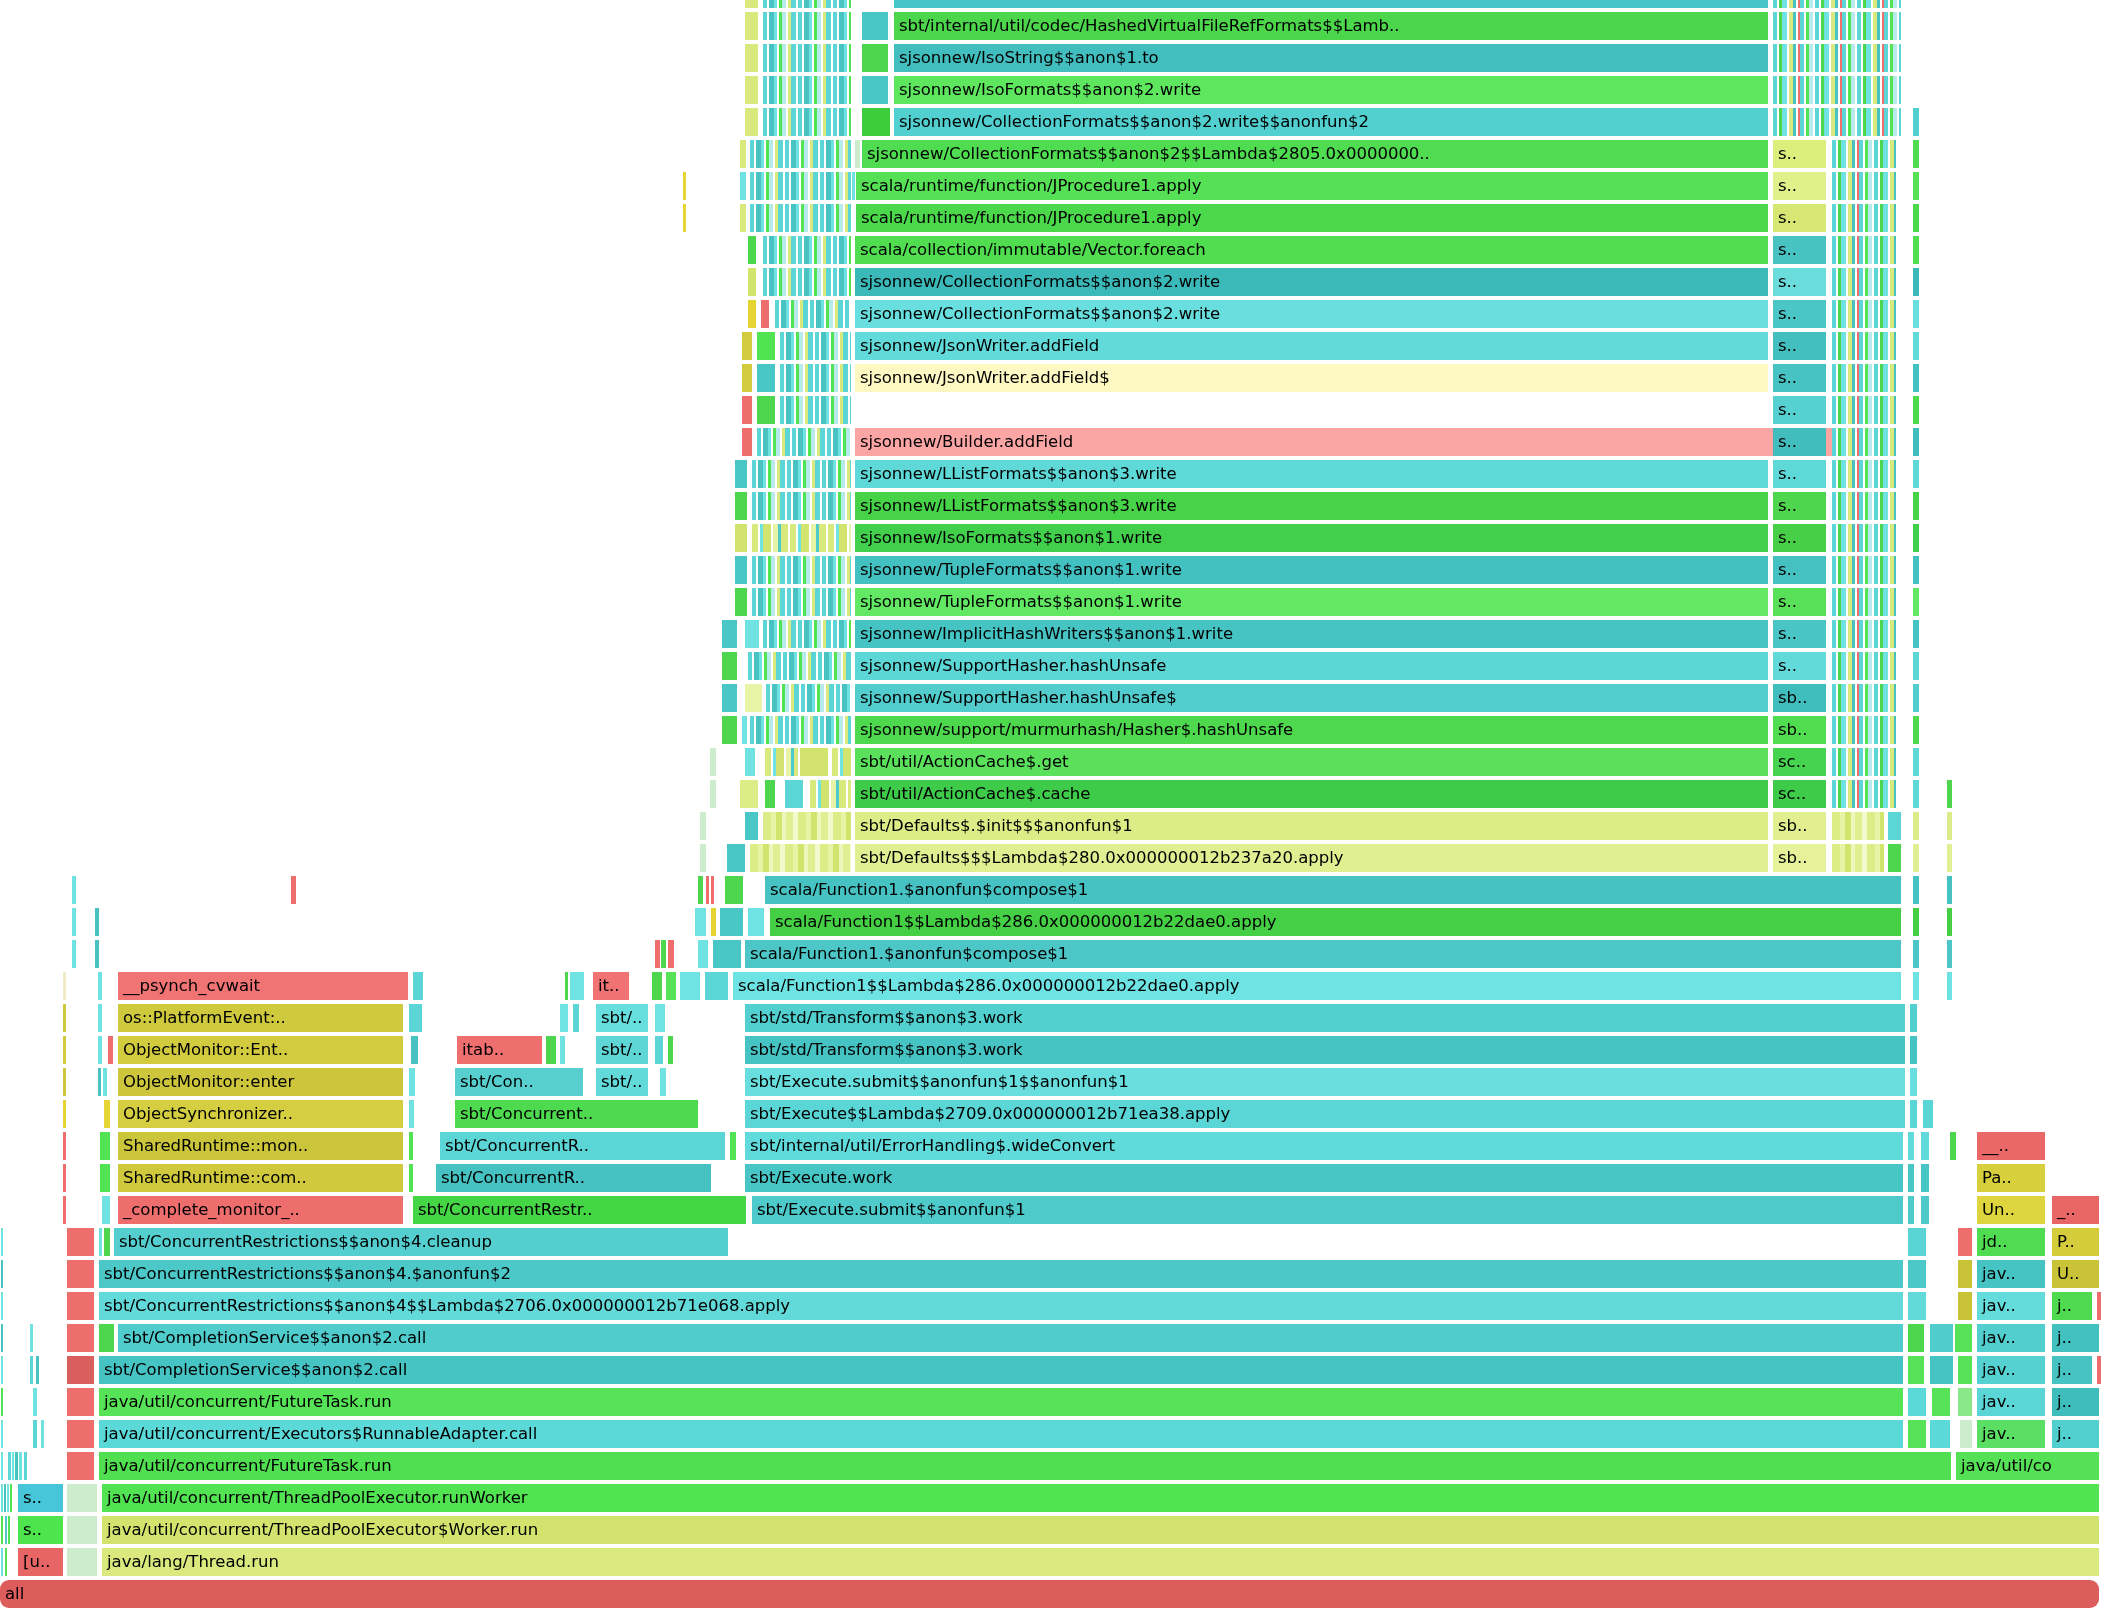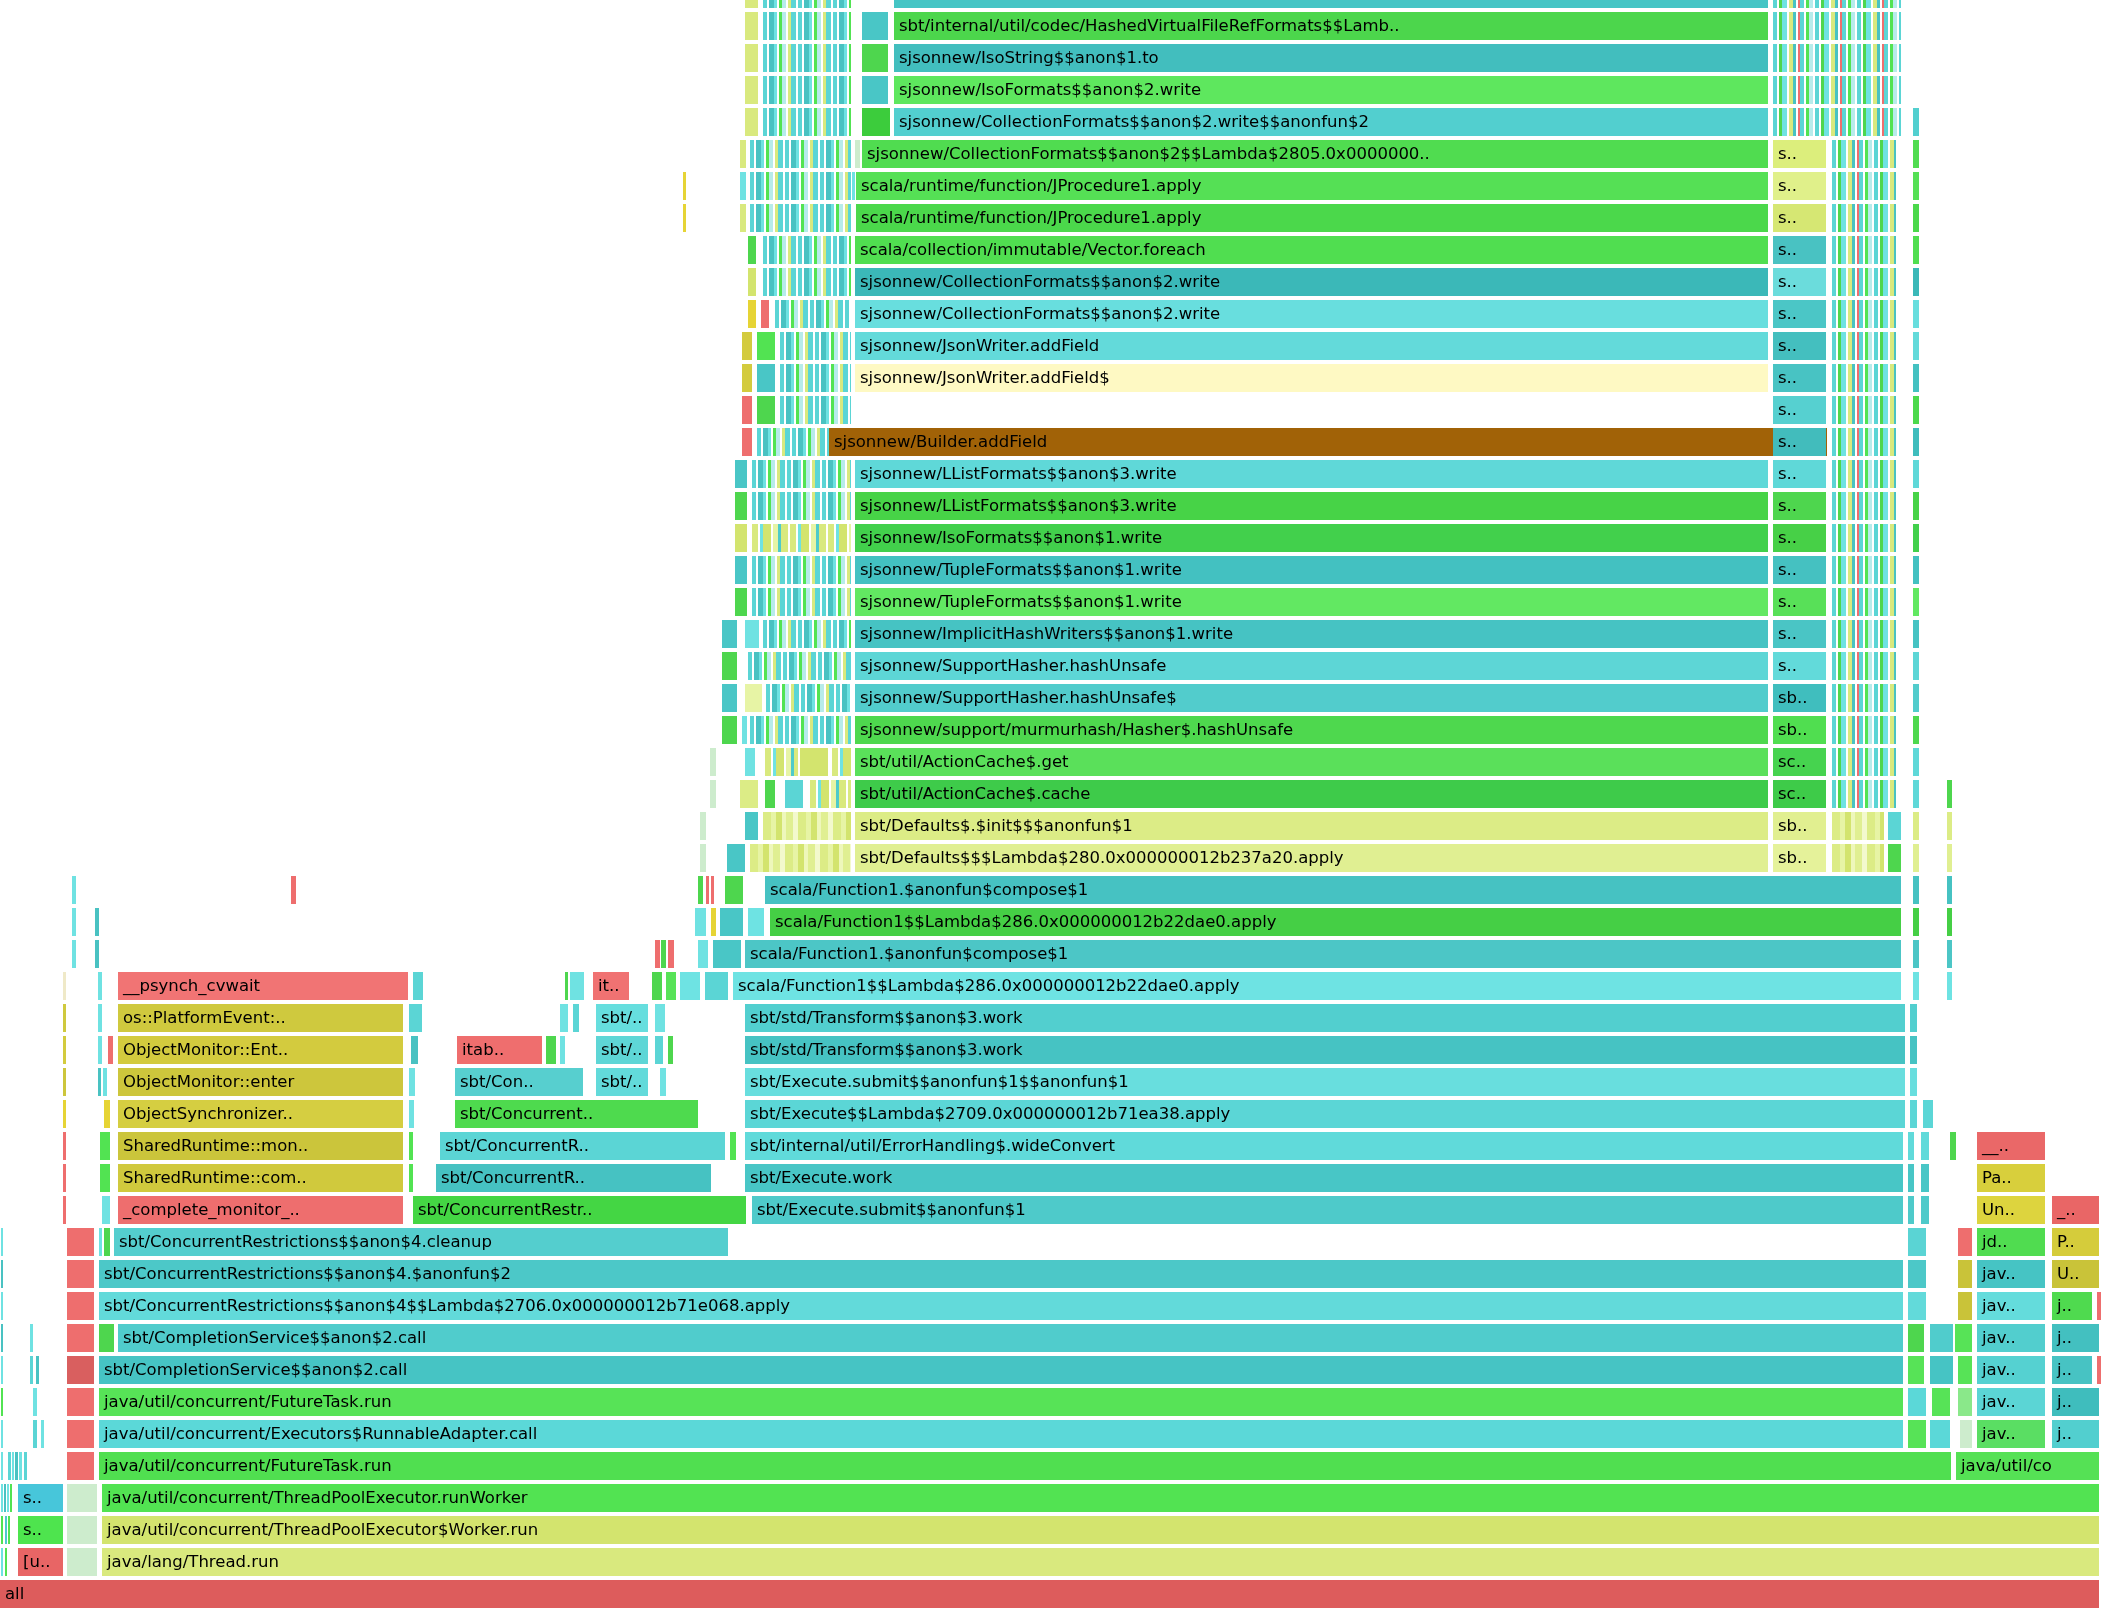--- a/index.html
+++ b/index.html
@@ -21,21 +21,21 @@
     padding-left:5px;
     box-sizing:border-box;
     cursor:pointer;
   }
   .sliver{padding-left:0;}
 </style>
 </head>
 <body>
 
 <div id="flame">
-    <div class="frame" style="top: 1580px; left: 0px; width: 2099px; background-color: rgb(221, 92, 92);">all</div>
+    <div class="frame" style="top: 1580px; left: 0px; width: 2099px; background-color: rgb(221, 92, 92); border-radius: 9px;">all</div>
     <div class="frame sliver" style="top: 1548px; left: 1px; width: 2px; background-color: rgb(111, 226, 226);"></div>
     <div class="frame sliver" style="top: 1548px; left: 5px; width: 2px; background-color: rgb(82, 227, 82);"></div>
     <div class="frame" style="top: 1548px; left: 18px; width: 45px; background-color: rgb(232, 101, 101);">[u..</div>
     <div class="frame sliver" style="top: 1548px; left: 67px; width: 30px; background-color: rgb(205, 236, 205);"></div>
     <div class="frame" style="top: 1548px; left: 102px; width: 1997px; background-color: rgb(217, 233, 126);">java/lang/Thread.run</div>
     <div class="frame sliver" style="top: 1516px; left: 1px; width: 2px; background-color: rgb(82, 227, 82);"></div>
     <div class="frame sliver" style="top: 1516px; left: 5px; width: 2px; background-color: rgb(78, 202, 202);"></div>
     <div class="frame sliver" style="top: 1516px; left: 8px; width: 2px; background-color: rgb(82, 227, 82);"></div>
     <div class="frame" style="top: 1516px; left: 18px; width: 45px; background-color: rgb(78, 228, 78);">s..</div>
     <div class="frame sliver" style="top: 1516px; left: 67px; width: 30px; background-color: rgb(205, 236, 205);"></div>
@@ -321,21 +321,21 @@
     <div class="frame sliver" style="top: 492px; left: 1832px; width: 64px; background-image: repeating-linear-gradient(90deg, rgb(91, 213, 213) 0px, rgb(91, 213, 213) 4px, rgb(255, 255, 255) 4px, rgb(255, 255, 255) 6px, rgb(78, 214, 78) 6px, rgb(78, 214, 78) 9px, rgb(111, 226, 226) 9px, rgb(111, 226, 226) 14px, rgb(255, 255, 255) 14px, rgb(255, 255, 255) 16px, rgb(217, 233, 126) 16px, rgb(217, 233, 126) 20px, rgb(73, 194, 194) 20px, rgb(73, 194, 194) 23px, rgb(255, 255, 255) 23px, rgb(255, 255, 255) 25px, rgb(238, 110, 110) 25px, rgb(238, 110, 110) 27px, rgb(91, 213, 213) 27px, rgb(91, 213, 213) 31px, rgb(255, 255, 255) 31px, rgb(255, 255, 255) 33px, rgb(82, 227, 82) 33px, rgb(82, 227, 82) 36px, rgb(183, 235, 235) 36px, rgb(183, 235, 235) 40px, rgb(255, 255, 255) 40px, rgb(255, 255, 255) 42px);"></div>
     <div class="frame sliver" style="top: 492px; left: 1913px; width: 6px; background-color: rgb(71, 211, 71);"></div>
     <div class="frame sliver" style="top: 460px; left: 735px; width: 12px; background-color: rgb(73, 198, 198);"></div>
     <div class="frame sliver" style="top: 460px; left: 752px; width: 99px; background-image: repeating-linear-gradient(90deg, rgb(91, 213, 213) 0px, rgb(91, 213, 213) 4px, rgb(255, 255, 255) 4px, rgb(255, 255, 255) 6px, rgb(73, 194, 194) 6px, rgb(73, 194, 194) 11px, rgb(111, 226, 226) 11px, rgb(111, 226, 226) 14px, rgb(255, 255, 255) 14px, rgb(255, 255, 255) 16px, rgb(82, 227, 82) 16px, rgb(82, 227, 82) 19px, rgb(183, 235, 235) 19px, rgb(183, 235, 235) 23px, rgb(255, 255, 255) 23px, rgb(255, 255, 255) 25px, rgb(217, 233, 126) 25px, rgb(217, 233, 126) 28px, rgb(91, 213, 213) 28px, rgb(91, 213, 213) 33px, rgb(255, 255, 255) 33px, rgb(255, 255, 255) 35px);"></div>
     <div class="frame" style="top: 460px; left: 855px; width: 913px; background-color: rgb(95, 216, 216);">sjsonnew/LListFormats$$anon$3.write</div>
     <div class="frame" style="top: 460px; left: 1773px; width: 53px; background-color: rgb(95, 216, 216);">s..</div>
     <div class="frame sliver" style="top: 460px; left: 1832px; width: 64px; background-image: repeating-linear-gradient(90deg, rgb(91, 213, 213) 0px, rgb(91, 213, 213) 4px, rgb(255, 255, 255) 4px, rgb(255, 255, 255) 6px, rgb(78, 214, 78) 6px, rgb(78, 214, 78) 9px, rgb(111, 226, 226) 9px, rgb(111, 226, 226) 14px, rgb(255, 255, 255) 14px, rgb(255, 255, 255) 16px, rgb(217, 233, 126) 16px, rgb(217, 233, 126) 20px, rgb(73, 194, 194) 20px, rgb(73, 194, 194) 23px, rgb(255, 255, 255) 23px, rgb(255, 255, 255) 25px, rgb(238, 110, 110) 25px, rgb(238, 110, 110) 27px, rgb(91, 213, 213) 27px, rgb(91, 213, 213) 31px, rgb(255, 255, 255) 31px, rgb(255, 255, 255) 33px, rgb(82, 227, 82) 33px, rgb(82, 227, 82) 36px, rgb(183, 235, 235) 36px, rgb(183, 235, 235) 40px, rgb(255, 255, 255) 40px, rgb(255, 255, 255) 42px);"></div>
     <div class="frame sliver" style="top: 460px; left: 1913px; width: 6px; background-color: rgb(95, 216, 216);"></div>
     <div class="frame sliver" style="top: 428px; left: 742px; width: 10px; background-color: rgb(238, 110, 110);"></div>
     <div class="frame sliver" style="top: 428px; left: 757px; width: 94px; background-image: repeating-linear-gradient(90deg, rgb(91, 213, 213) 0px, rgb(91, 213, 213) 4px, rgb(255, 255, 255) 4px, rgb(255, 255, 255) 6px, rgb(73, 194, 194) 6px, rgb(73, 194, 194) 11px, rgb(111, 226, 226) 11px, rgb(111, 226, 226) 14px, rgb(255, 255, 255) 14px, rgb(255, 255, 255) 16px, rgb(82, 227, 82) 16px, rgb(82, 227, 82) 19px, rgb(183, 235, 235) 19px, rgb(183, 235, 235) 23px, rgb(255, 255, 255) 23px, rgb(255, 255, 255) 25px, rgb(217, 233, 126) 25px, rgb(217, 233, 126) 28px, rgb(91, 213, 213) 28px, rgb(91, 213, 213) 33px, rgb(255, 255, 255) 33px, rgb(255, 255, 255) 35px);"></div>
-    <div class="frame" style="top: 428px; left: 829px; width: 998px; background-color: #a16207;">sjsonnew/Builder.addField</div>
+    <div class="frame" style="top: 428px; left: 855px; width: 998px; background-color: #fca5a5;">sjsonnew/Builder.addField</div>
     <div class="frame" style="top: 428px; left: 1773px; width: 53px; background-color: rgb(66, 188, 188);">s..</div>
     <div class="frame sliver" style="top: 428px; left: 1832px; width: 64px; background-image: repeating-linear-gradient(90deg, rgb(91, 213, 213) 0px, rgb(91, 213, 213) 4px, rgb(255, 255, 255) 4px, rgb(255, 255, 255) 6px, rgb(78, 214, 78) 6px, rgb(78, 214, 78) 9px, rgb(111, 226, 226) 9px, rgb(111, 226, 226) 14px, rgb(255, 255, 255) 14px, rgb(255, 255, 255) 16px, rgb(217, 233, 126) 16px, rgb(217, 233, 126) 20px, rgb(73, 194, 194) 20px, rgb(73, 194, 194) 23px, rgb(255, 255, 255) 23px, rgb(255, 255, 255) 25px, rgb(238, 110, 110) 25px, rgb(238, 110, 110) 27px, rgb(91, 213, 213) 27px, rgb(91, 213, 213) 31px, rgb(255, 255, 255) 31px, rgb(255, 255, 255) 33px, rgb(82, 227, 82) 33px, rgb(82, 227, 82) 36px, rgb(183, 235, 235) 36px, rgb(183, 235, 235) 40px, rgb(255, 255, 255) 40px, rgb(255, 255, 255) 42px);"></div>
     <div class="frame sliver" style="top: 428px; left: 1913px; width: 6px; background-color: rgb(63, 189, 189);"></div>
     <div class="frame sliver" style="top: 396px; left: 742px; width: 10px; background-color: rgb(238, 110, 110);"></div>
     <div class="frame sliver" style="top: 396px; left: 757px; width: 18px; background-color: rgb(78, 214, 78);"></div>
     <div class="frame sliver" style="top: 396px; left: 780px; width: 71px; background-image: repeating-linear-gradient(90deg, rgb(91, 213, 213) 0px, rgb(91, 213, 213) 4px, rgb(255, 255, 255) 4px, rgb(255, 255, 255) 6px, rgb(73, 194, 194) 6px, rgb(73, 194, 194) 11px, rgb(111, 226, 226) 11px, rgb(111, 226, 226) 14px, rgb(255, 255, 255) 14px, rgb(255, 255, 255) 16px, rgb(82, 227, 82) 16px, rgb(82, 227, 82) 19px, rgb(183, 235, 235) 19px, rgb(183, 235, 235) 23px, rgb(255, 255, 255) 23px, rgb(255, 255, 255) 25px, rgb(217, 233, 126) 25px, rgb(217, 233, 126) 28px, rgb(91, 213, 213) 28px, rgb(91, 213, 213) 33px, rgb(255, 255, 255) 33px, rgb(255, 255, 255) 35px);"></div>
     <div class="frame" style="top: 396px; left: 1773px; width: 53px; background-color: rgb(86, 208, 208);">s..</div>
     <div class="frame sliver" style="top: 396px; left: 1832px; width: 64px; background-image: repeating-linear-gradient(90deg, rgb(91, 213, 213) 0px, rgb(91, 213, 213) 4px, rgb(255, 255, 255) 4px, rgb(255, 255, 255) 6px, rgb(78, 214, 78) 6px, rgb(78, 214, 78) 9px, rgb(111, 226, 226) 9px, rgb(111, 226, 226) 14px, rgb(255, 255, 255) 14px, rgb(255, 255, 255) 16px, rgb(217, 233, 126) 16px, rgb(217, 233, 126) 20px, rgb(73, 194, 194) 20px, rgb(73, 194, 194) 23px, rgb(255, 255, 255) 23px, rgb(255, 255, 255) 25px, rgb(238, 110, 110) 25px, rgb(238, 110, 110) 27px, rgb(91, 213, 213) 27px, rgb(91, 213, 213) 31px, rgb(255, 255, 255) 31px, rgb(255, 255, 255) 33px, rgb(82, 227, 82) 33px, rgb(82, 227, 82) 36px, rgb(183, 235, 235) 36px, rgb(183, 235, 235) 40px, rgb(255, 255, 255) 40px, rgb(255, 255, 255) 42px);"></div>
     <div class="frame sliver" style="top: 396px; left: 1913px; width: 6px; background-color: rgb(76, 217, 76);"></div>
     <div class="frame sliver" style="top: 364px; left: 742px; width: 10px; background-color: rgb(211, 203, 62);"></div>

